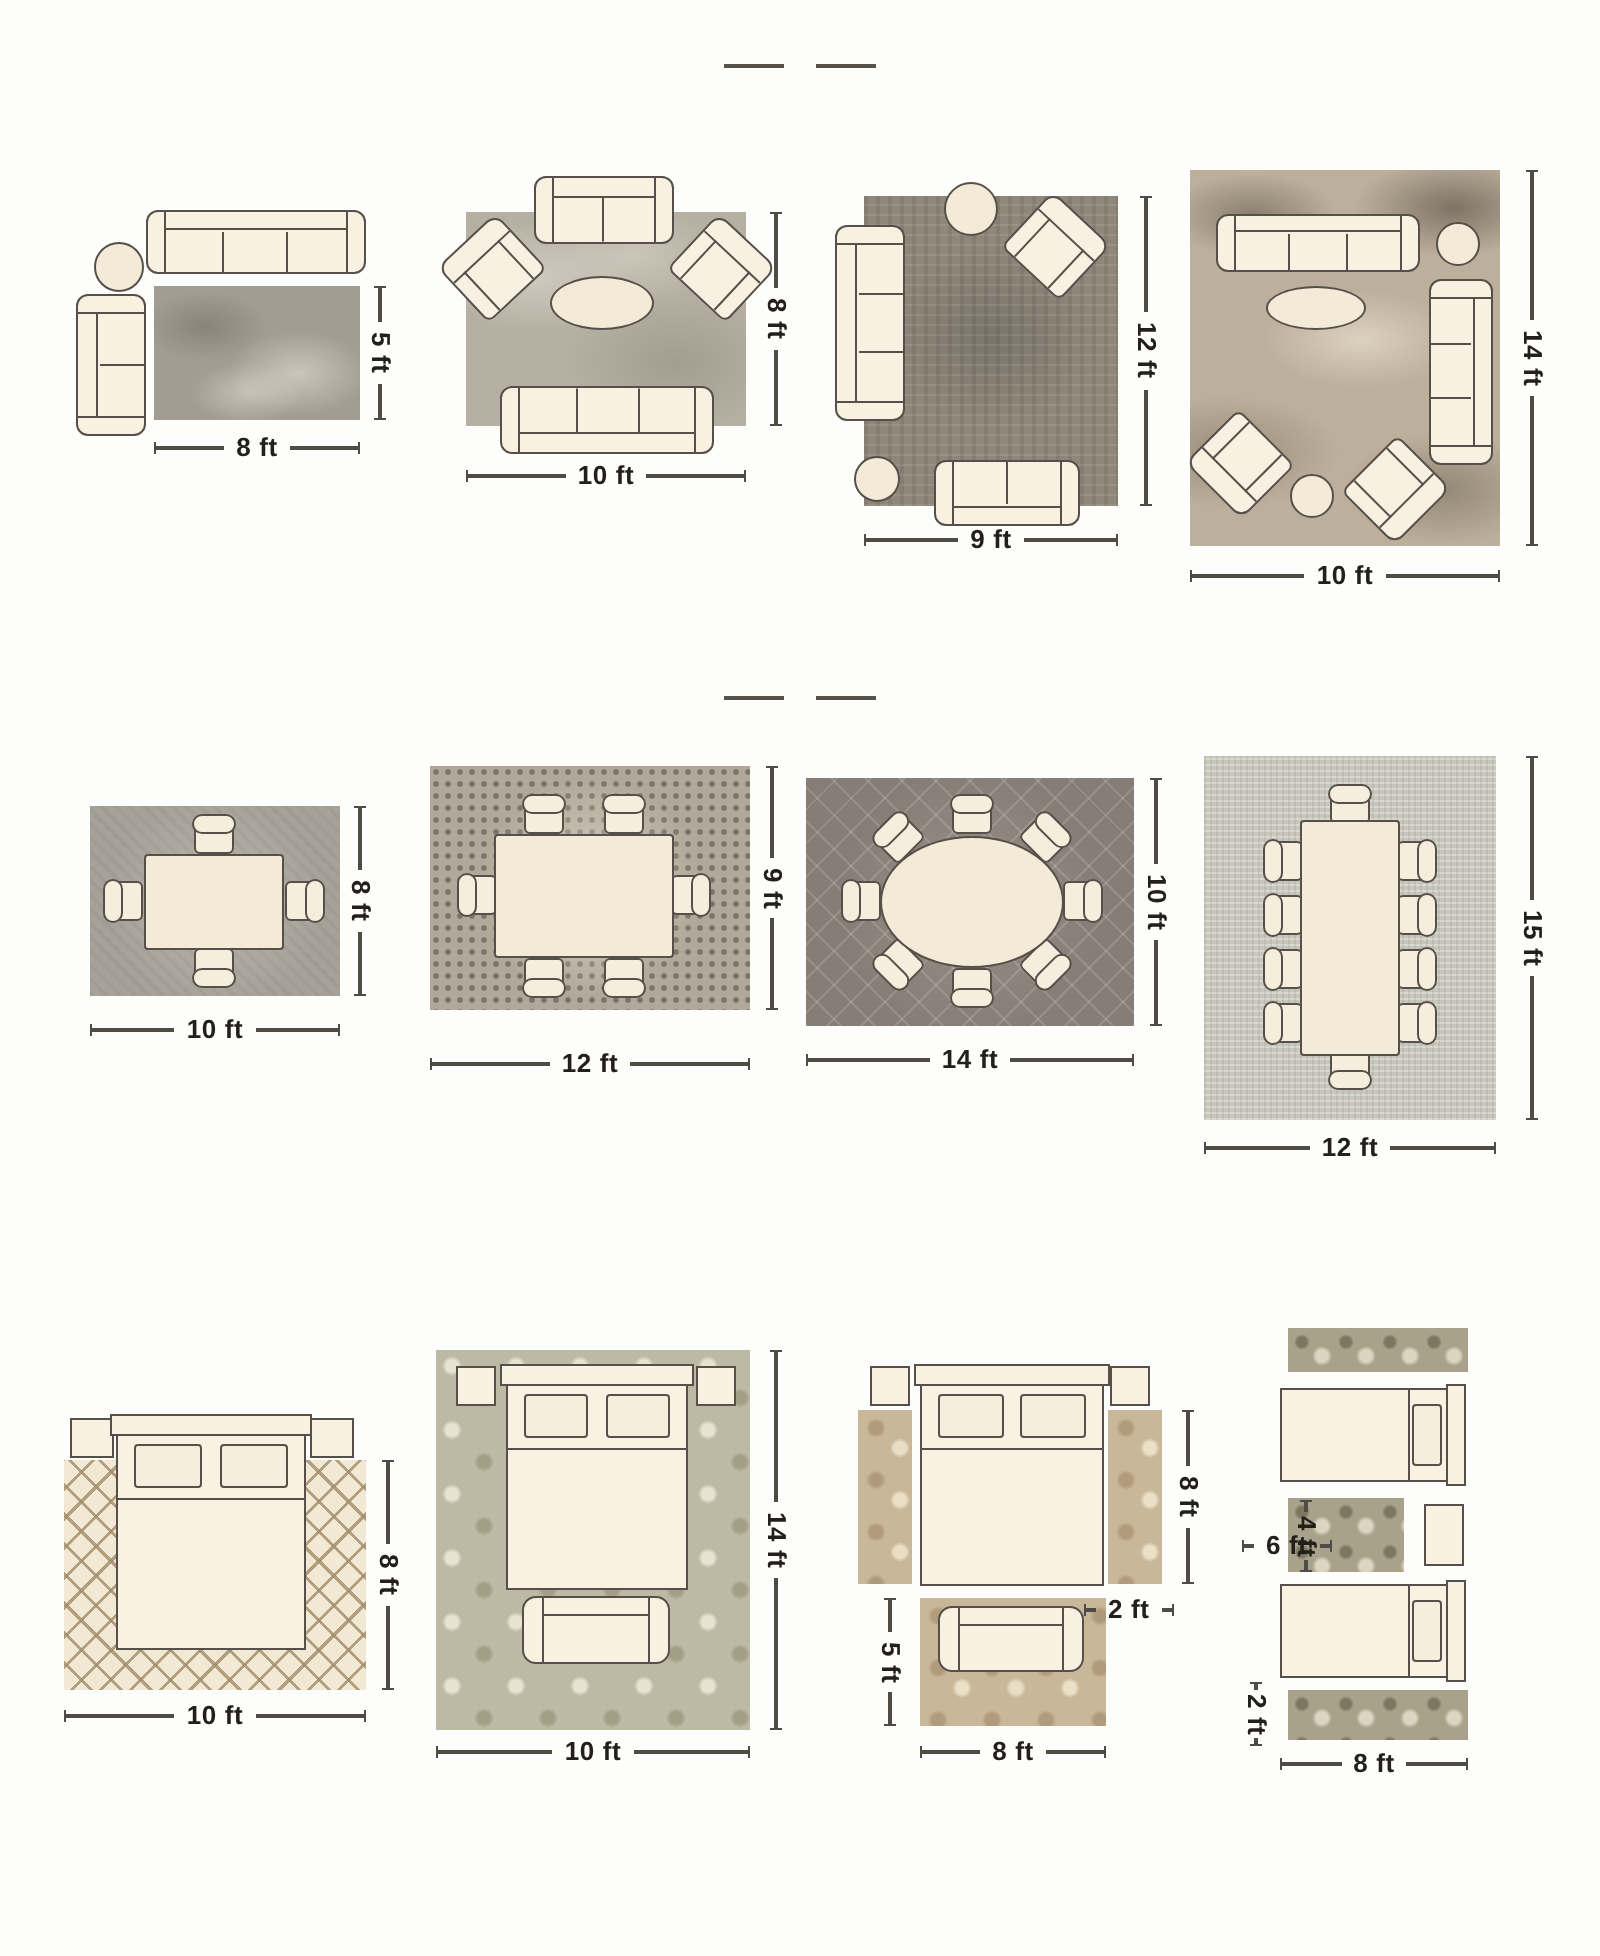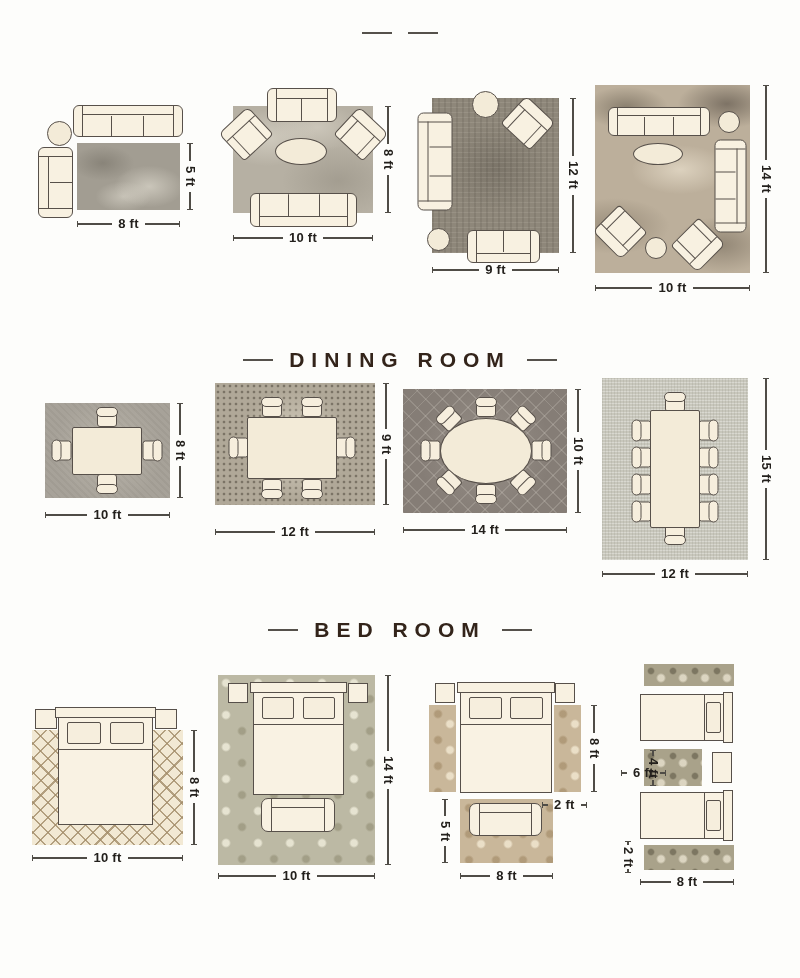--- a/index.html
+++ b/index.html
@@ -187,21 +187,20 @@
     </div>
     <div class="dim-h" style="left:595px;top:280px;width:155px">
       <i class="ln l"></i>
         <span>10 ft</span>
         <i class="ln r"></i>
     </div>
   </div>
 
   <div class="sec-title" style="top:348px">
     <i class="tdash"></i>
-    <span>DINING ROOM</span>
     <i class="tdash"></i>
   </div>
 
   <div>
     <div class="rug rug-d1" style="left:45px;top:403px;width:125px;height:95px"></div>
     <div class="chair" style="left:97px;top:410px"></div>
     <div class="chair" style="left:97px;top:474px;transform:rotate(180deg)"></div>
     <div class="chair" style="left:53px;top:442px;transform:rotate(-90deg)"></div>
     <div class="chair" style="left:141px;top:442px;transform:rotate(90deg)"></div>
     <div class="dtable" style="left:72px;top:427px;width:70px;height:48px"></div>
@@ -279,25 +278,20 @@
         <span>15 ft</span>
         <i class="ln b"></i>
     </div>
     <div class="dim-h" style="left:602px;top:566px;width:146px">
       <i class="ln l"></i>
         <span>12 ft</span>
         <i class="ln r"></i>
     </div>
   </div>
 
-  <div class="sec-title" style="top:618px">
-    <i class="tdash"></i>
-    <span>BED ROOM</span>
-    <i class="tdash"></i>
-  </div>
 
   <div>
     <div class="rug rug-b1" style="left:32px;top:730px;width:151px;height:115px"></div>
     <div class="nstand" style="left:35px;top:709px;width:22px;height:20px"></div>
     <div class="nstand" style="left:155px;top:709px;width:22px;height:20px"></div>
     <div class="bed" style="left:58px;top:708px;width:95px;height:117px">
       <i class="pil a"></i>
         <i class="pil b"></i>
     </div>
     <div class="dim-v" style="left:186px;top:730px;height:115px">

